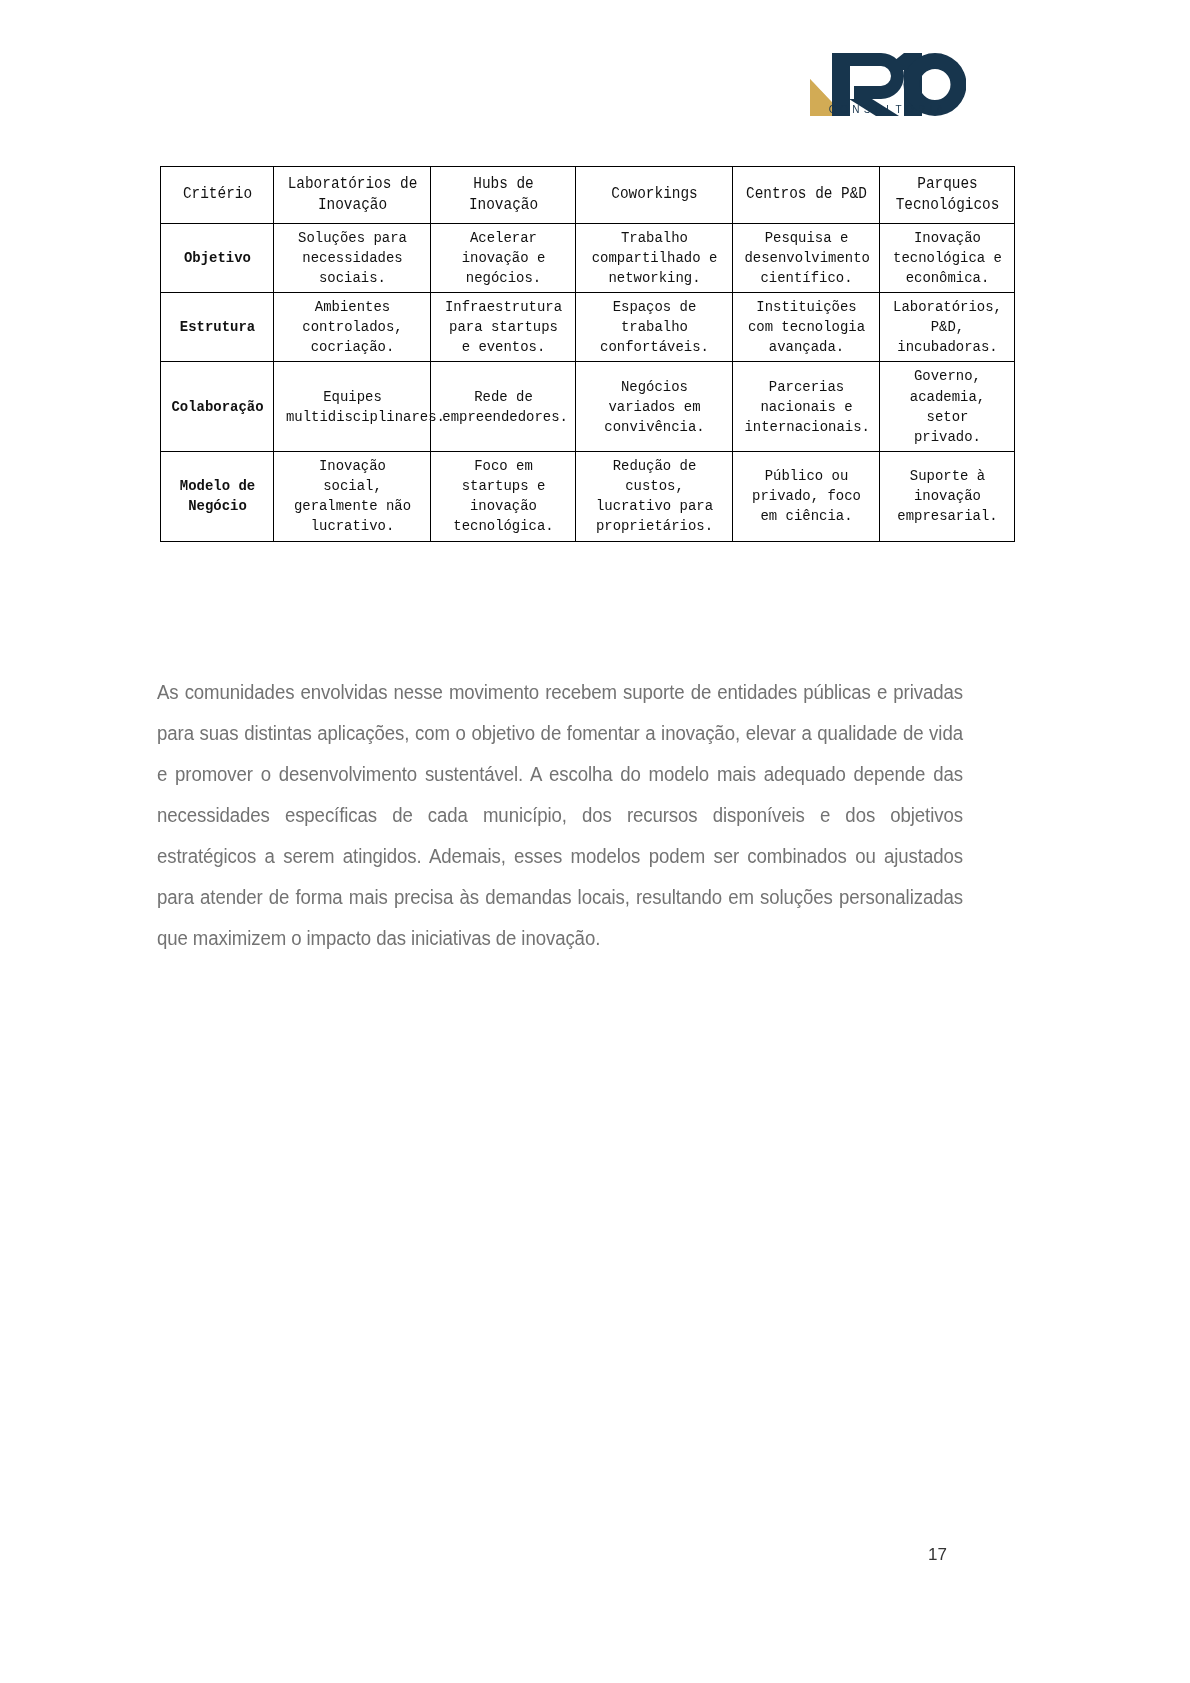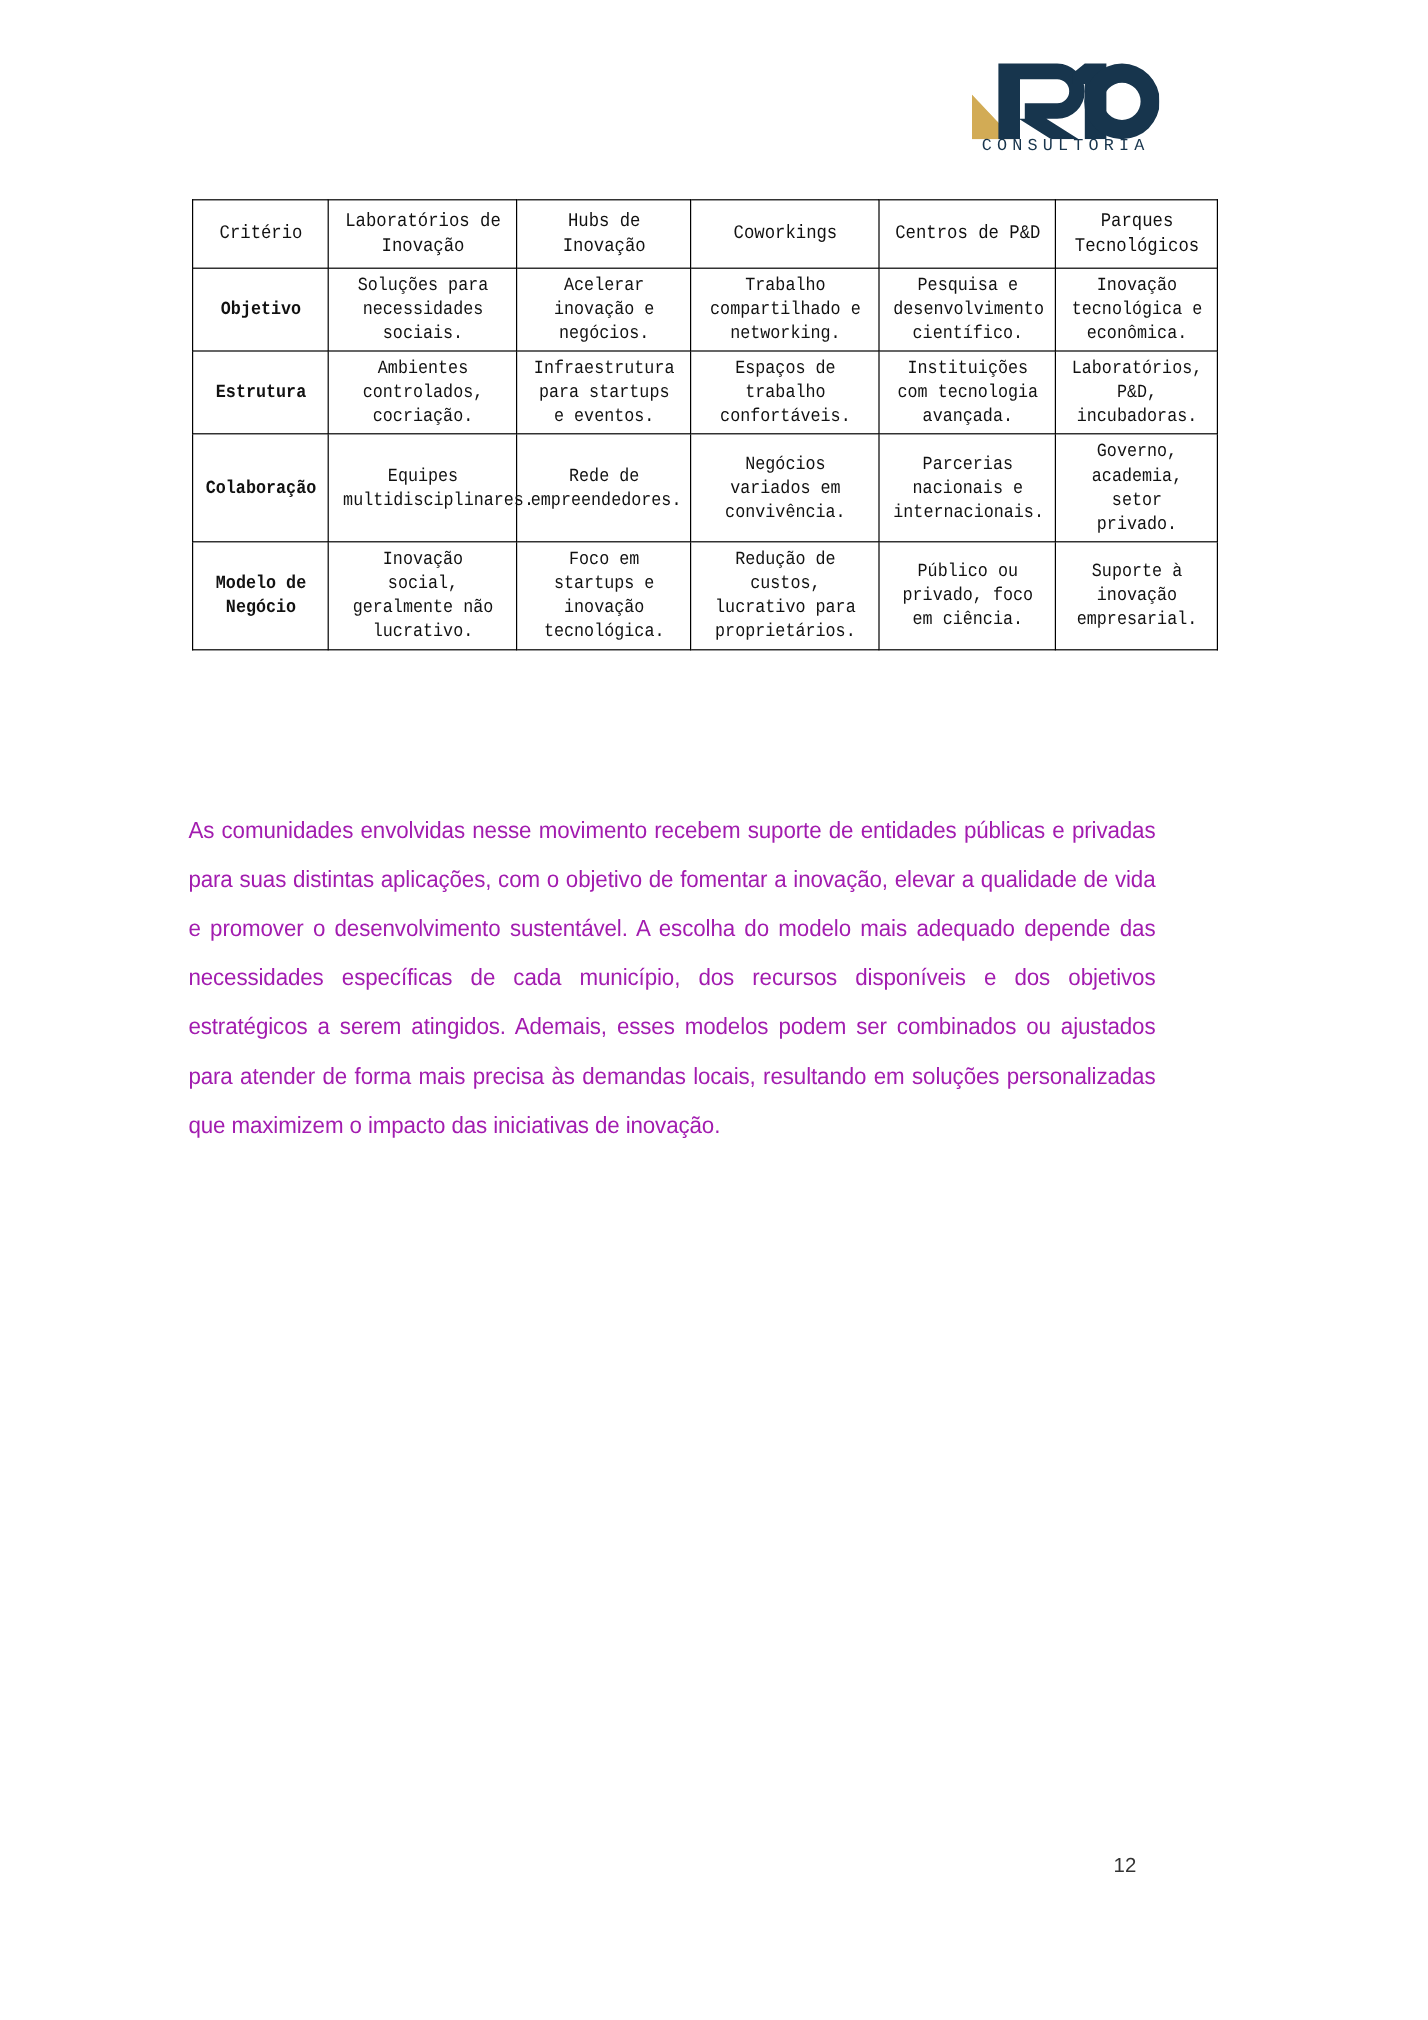--- a/index.html
+++ b/index.html
@@ -32,25 +32,25 @@
     height: 92px;
   }
   .logo-mark {
     width: 160px;
     height: 68px;
     display: block;
   }
   .logo-sub {
     position: absolute;
     left: 6px;
-    top: 66px;
+    top: 56px;
     width: 152px;
     text-align: center;
-    font-family: Liberation Mono, monospace;
-    font-size: 14px;
+    font-family: Liberation Sans, sans-serif;
+    font-size: 10px;
     letter-spacing: 4.3px;
     color: #18354d;
     white-space: nowrap;
   }
 
   
   .table-wrap {
     position: absolute;
     left: 160px;
     top: 166px;
@@ -94,21 +94,21 @@
   
   .body-text {
     position: absolute;
     left: 157px;
     top: 672px;
     width: 806px;
     font-family: "Liberation Sans", sans-serif;
     font-size: 19.5px;
     line-height: 2.10;
     text-align: justify;
-    color: #a21caf;
+    color: #737373;
     letter-spacing: -0.1px;
   }
   .body-text p {
     margin: 0;
     transform: scaleX(0.955);
     transform-origin: left center;
     width: 104.7%;
   }
 
   
@@ -187,15 +187,15 @@
           <td class="c5">Suporte à inovação empresarial.</td>
         </tr>
       </tbody>
     </table>
   </div>
 
   <div class="body-text">
     <p>As comunidades envolvidas nesse movimento recebem suporte de entidades públicas e privadas para suas distintas aplicações, com o objetivo de fomentar a inovação, elevar a qualidade de vida e promover o desenvolvimento sustentável. A escolha do modelo mais adequado depende das necessidades específicas de cada município, dos recursos disponíveis e dos objetivos estratégicos a serem atingidos. Ademais, esses modelos podem ser combinados ou ajustados para atender de forma mais precisa às demandas locais, resultando em soluções personalizadas que maximizem o impacto das iniciativas de inovação.</p>
   </div>
 
-  <div class="page-number">12</div>
+  <div class="page-number">17</div>
 
 </div>
 
 </body></html>

